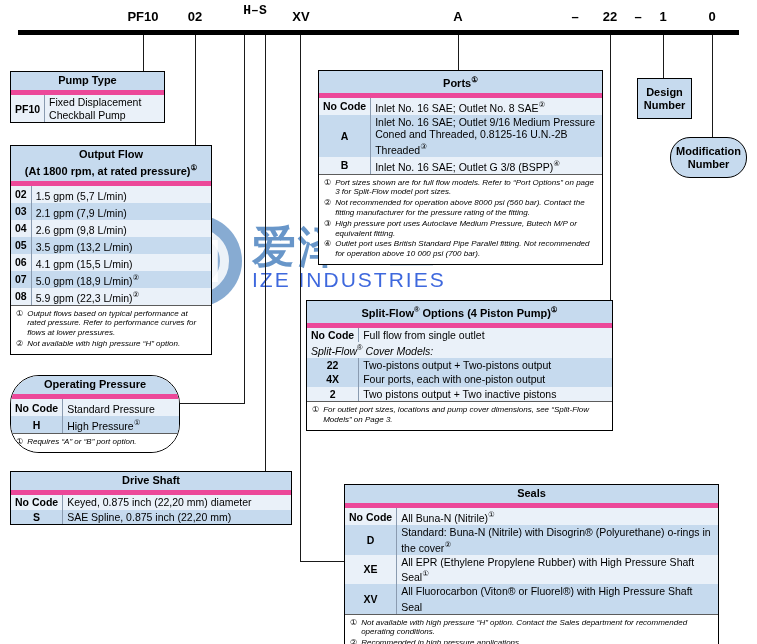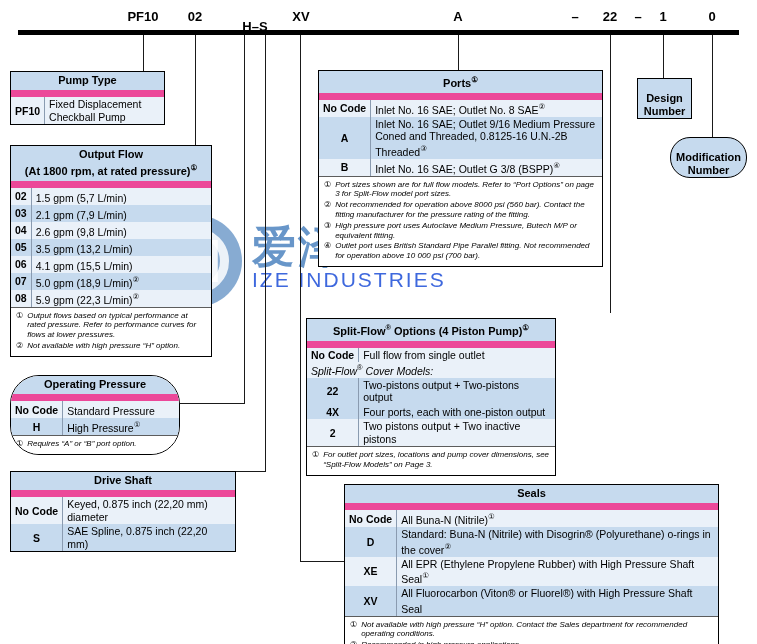--- a/index.html
+++ b/index.html
@@ -43,21 +43,21 @@
   }
   .tbl { border-collapse:collapse; width:100%; }
   .tbl td, .tbl th { padding:1px 4px; vertical-align:middle; }
   .hdr {
     background:#c6daee;
     text-align:center;
     font-weight:bold;
     font-size:11px;
     line-height:13px;
     padding:2px 4px 3px 4px;
-    border-bottom:7px solid #ec4899;
+    border-bottom:5px solid #ec4899;
   }
   .code-cell {
     text-align:center;
     font-weight:bold;
     font-size:10.5px;
     white-space:nowrap;
     border-right:1px solid #8a9bb0;
     width:1%;
   }
   .desc-cell { font-size:10.5px; line-height:12.5px; }
@@ -76,21 +76,21 @@
   .note .n { flex:0 0 auto; font-style:normal; }
   .note .t { flex:1 1 auto; }
   sup.cir { font-size:7.5px; vertical-align:super; font-style:normal; }
 
   
   .pbox {
     position:absolute;
     border:1px solid #000;
     background:#c6daee;
     display:flex;
-    align-items:flex-end;
+    align-items:center;
     justify-content:center;
     text-align:center;
     font-weight:bold;
     font-size:11px;
     line-height:13px;
   }
 
   
   .wm { position:absolute; pointer-events:none; }
   .wm-ring {
@@ -127,21 +127,21 @@
   <div class="wm">
     <div class="wm-ring"></div>
     <div class="wm-m">M</div>
     <div class="wm-cn">爱泽工业</div>
     <div class="wm-en">IZE INDUSTRIES</div>
   </div>
 
   <div class="code-bar"></div>
   <div class="code-txt" style="left:113px; top:10px; width:60px;">PF10</div>
   <div class="code-txt" style="left:170px; top:10px; width:50px;">02</div>
-  <div class="code-txt" style="left:225px; top:20px; width:60px;">H–S</div>
+  <div class="code-txt" style="left:225px; top:4px; width:60px;font-family:Liberation Mono, monospace;">H–S</div>
   <div class="code-txt" style="left:281px; top:10px; width:40px;">XV</div>
   <div class="code-txt" style="left:440px; top:10px; width:36px;">A</div>
   <div class="code-txt" style="left:557px; top:10px; width:36px;">–</div>
   <div class="code-txt" style="left:592px; top:10px; width:36px;">22</div>
   <div class="code-txt" style="left:625px; top:10px; width:26px;">–</div>
   <div class="code-txt" style="left:650px; top:10px; width:26px;">1</div>
   <div class="code-txt" style="left:698px; top:10px; width:28px;">0</div>
 
   <div class="vline" style="left:143px; top:35px; height:36px;"></div>
 
@@ -240,21 +240,21 @@
     </tbody>
       </table>
     <div class="notes">
       <div class="note">
           <span class="n">①</span>
           <span class="t">Requires “A” or “B” port option.</span>
         </div>
     </div>
   </div>
 
-  <div class="tbox" style="left:10px; top:471px; width:226px;">
+  <div class="tbox" style="left:10px; top:471px; width:282px;">
     <div class="hdr">Drive Shaft</div>
     <table class="tbl">
       <tbody>
           <tr class="rowA">
             <td class="code-cell">No Code</td>
             <td class="desc-cell">Keyed, 0.875 inch (22,20 mm) diameter</td>
           </tr>
       <tr class="rowB">
             <td class="code-cell">S</td>
             <td class="desc-cell">SAE Spline, 0.875 inch (22,20 mm)</td>
@@ -294,21 +294,21 @@
           <span class="n">③</span>
           <span class="t">High pressure port uses Autoclave Medium Pressure, Butech M/P or equivalent fitting.</span>
         </div>
       <div class="note">
           <span class="n">④</span>
           <span class="t">Outlet port uses British Standard Pipe Parallel fitting. Not recommended for operation above 10 000 psi (700 bar).</span>
         </div>
     </div>
   </div>
 
-  <div class="tbox" style="left:306px; top:318px; width:250px;">
+  <div class="tbox" style="left:306px; top:300px; width:307px;">
     <div class="hdr"><span>Split-Flow</span><sup class="cir">®</sup><span> Options (4 Piston Pump)</span><sup class="cir">①</sup></div>
     <table class="tbl">
       <tbody>
           <tr class="rowA">
             <td class="code-cell">No Code</td>
             <td class="desc-cell">Full flow from single outlet</td>
           </tr>
       <tr class="subrow">
             <td colspan="2"><span>Split-Flow</span><sup class="cir">®</sup><span> Cover Models:</span></td>
           </tr>

